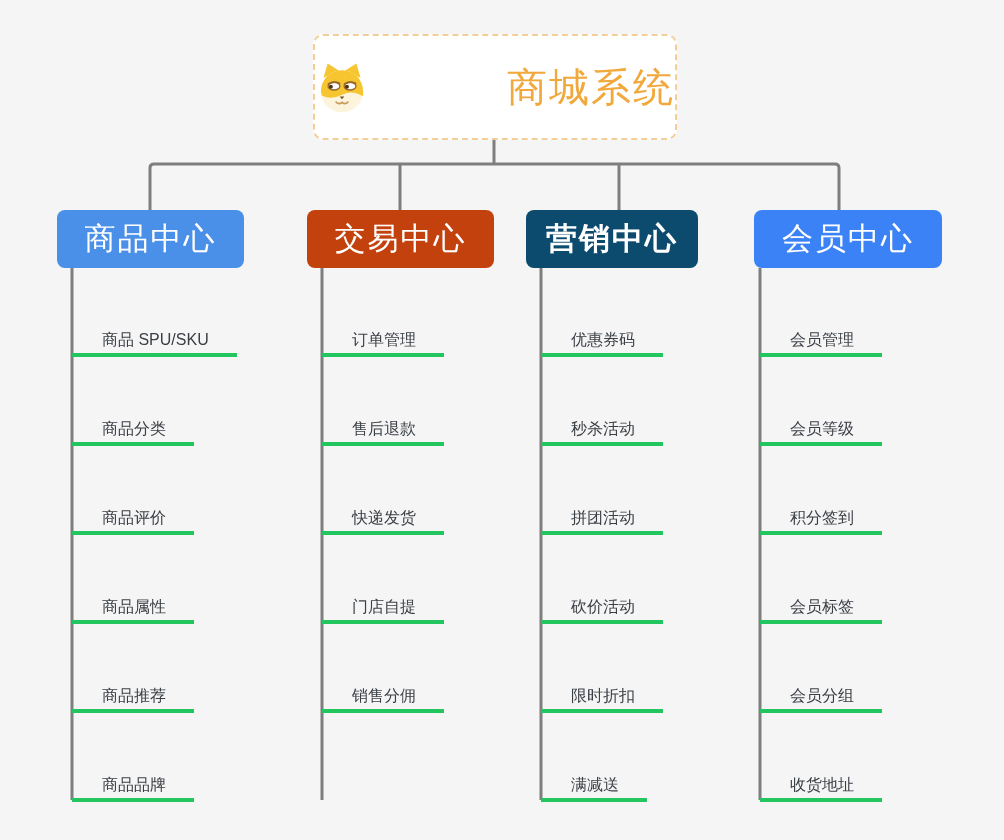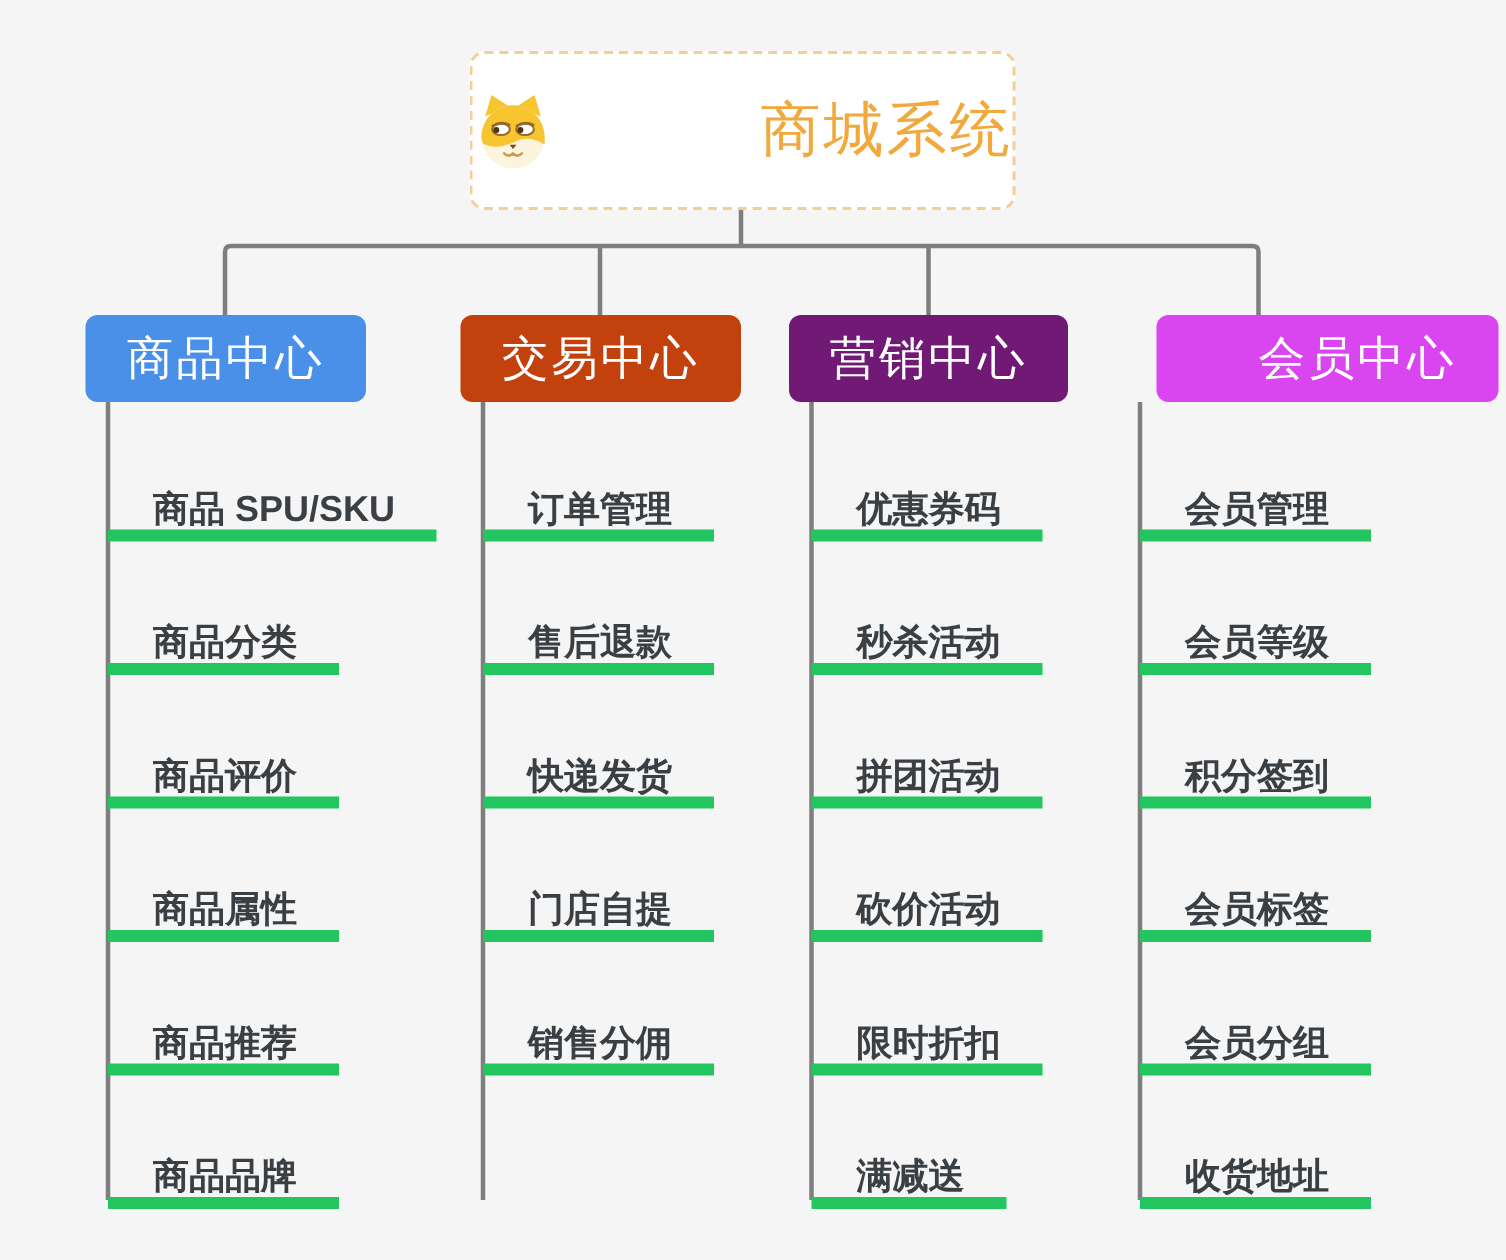--- a/index.html
+++ b/index.html
@@ -60,27 +60,26 @@
   .leaf-col{
     position:absolute;
     top:325px;
   }
   .leaf{
     height:89px;
     cursor:pointer;
   }
   .leaf span{
     display:inline-block;
-    font-size:24px;
+    font-size:16px;
     line-height:26px;
     color:#3a3f44;
     padding:2px 28px 0 30px;
-    border-bottom:8px solid #22c55e;
+    border-bottom:4px solid #22c55e;
     white-space:nowrap;
-    font-weight:bold;
   }
 </style>
 </head>
 <body>
 
 <div class="stage">
 
   <svg class="connectors" viewBox="0 0 1004 840">
     <g fill="none" stroke-width="3" stroke="#7E7E7E">
       <path d="M494 140 V164"></path>
@@ -111,24 +110,24 @@
     </svg>
     <span class="root-label">商城系统</span>
   </div>
 
   <div class="branch-node" style="left: 57px; width: 187px; background-color: rgb(74, 143, 232);">
     <span>商品中心</span>
   </div>
   <div class="branch-node" style="left: 307px; width: 187px; background-color: #c2410c;">
     <span>交易中心</span>
   </div>
-  <div class="branch-node" style="left: 526px; width: 186px; background-color: #701a75;">
+  <div class="branch-node" style="left: 526px; width: 172px; background-color: #0c4a6e; font-weight: bold;">
     <span>营销中心</span>
   </div>
-  <div class="branch-node" style="left: 771px; width: 188px; background-color: #d946ef; padding-left: 40px;">
+  <div class="branch-node" style="left: 754px; width: 188px; background-color: #3b82f6;">
     <span>会员中心</span>
   </div>
 
   <div class="leaf-col" style="left:72px">
     <div class="leaf"><span>商品 SPU/SKU</span></div>
     <div class="leaf"><span>商品分类</span></div>
     <div class="leaf"><span>商品评价</span></div>
     <div class="leaf"><span>商品属性</span></div>
     <div class="leaf"><span>商品推荐</span></div>
     <div class="leaf"><span>商品品牌</span></div>

